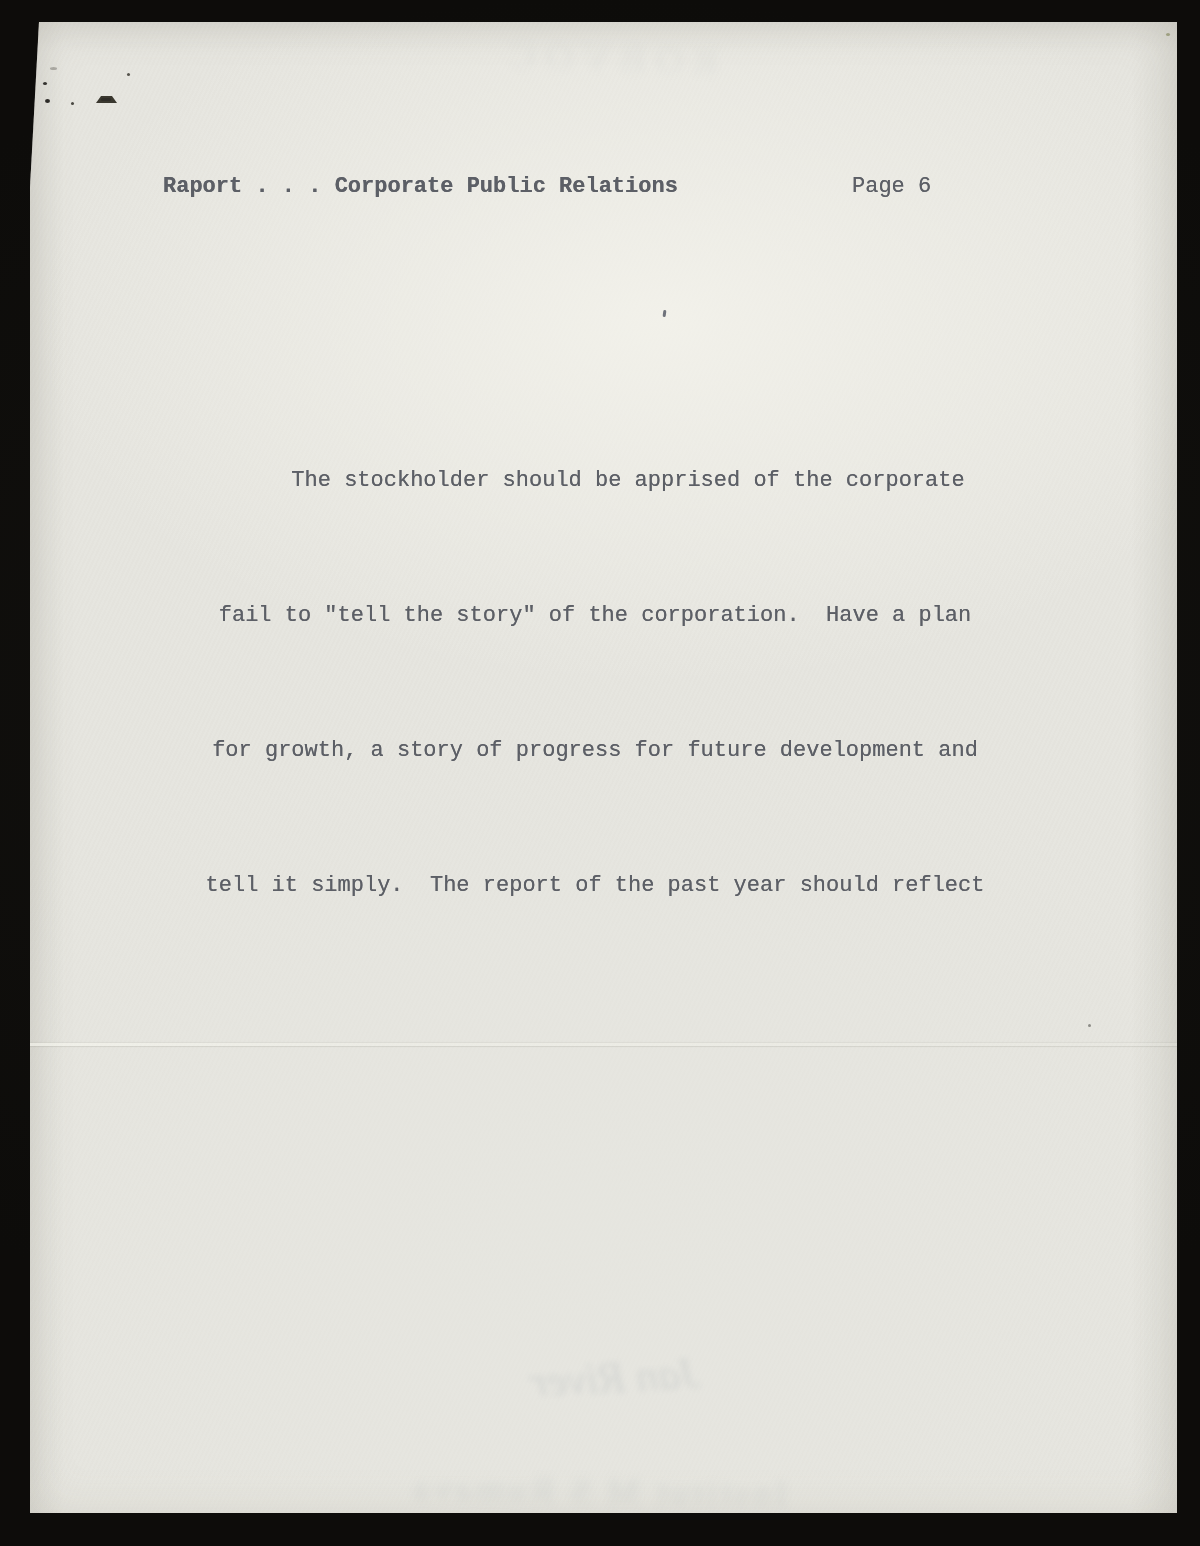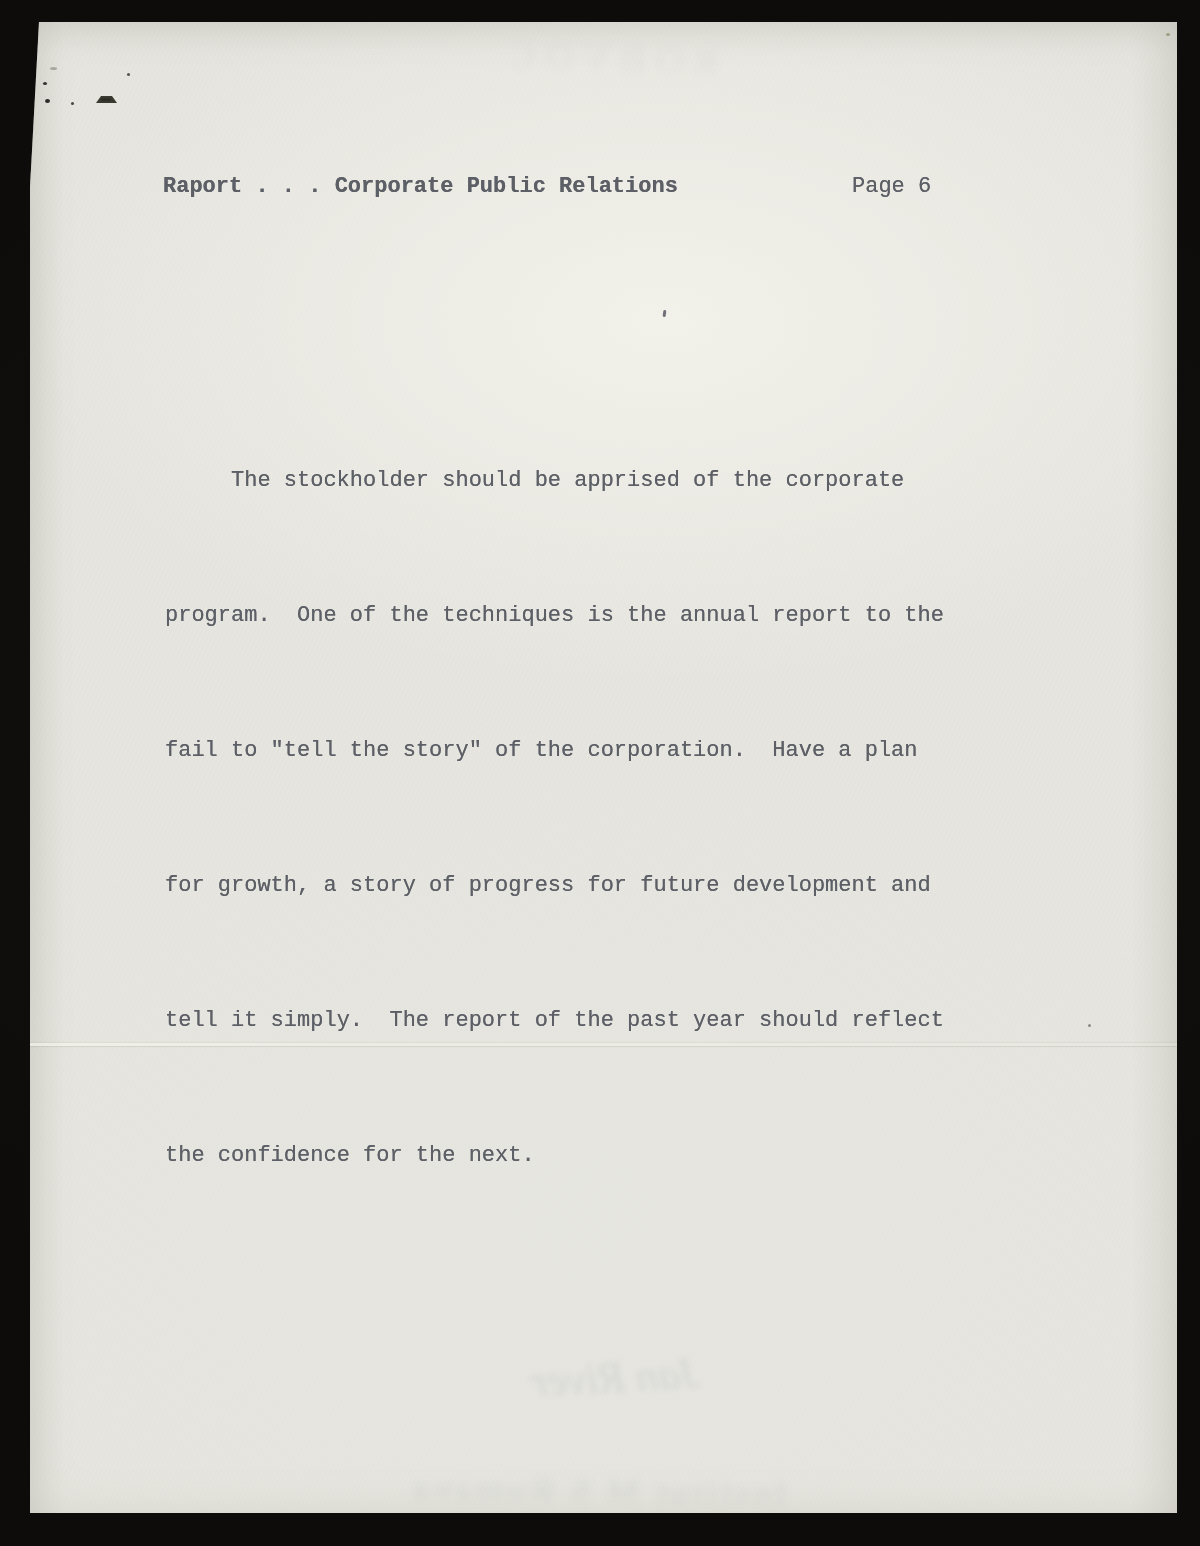--- a/index.html
+++ b/index.html
@@ -52,21 +52,21 @@
   .header-title { position: absolute; left: 133px; top: 0; font-weight: bold; }
   .header-page  { position: absolute; left: 822px; top: 0; }
   .body-text {
     position: absolute;
     left: 135px;
     top: 256px;
     width: 860px;
     font-size: 22px;
     line-height: 45px;
   }
-  .para { margin: 0; }
+  .para { margin: 0; text-align: center; }
   .line { white-space: pre; }
   .line.indent { text-indent: 66px; }
   
   .ghost {
     position: absolute;
     transform: scaleX(-1);
     color: #aeb4b6;
     filter: blur(4px);
     white-space: pre;
     font-family: "Liberation Serif", serif;
@@ -130,25 +130,23 @@
     <div class="ghost ghost-top">ROBVOC</div>
 
     <div class="header-row typed">
       <span class="header-title">Raport . . . Corporate Public Relations</span>
       <span class="header-page">Page 6</span>
     </div>
 
     <div class="body-text typed">
       <div class="para">
         <div class="line indent">The stockholder should be apprised of the corporate</div>
-        <div class="line">program.  One of the techniques is the annual report to the</div>
         <div class="line">fail to "tell the story" of the corporation.  Have a plan</div>
         <div class="line">for growth, a story of progress for future development and</div>
         <div class="line">tell it simply.  The report of the past year should reflect</div>
-        <div class="line">the confidence for the next.</div>
       </div>
       
     </div>
 
     <div class="crease"></div>
 
     <div class="ghost ghost-script">Jan River</div>
     <div class="ghost ghost-bottom">Institut M S Rumava</div>
 
     <div class="speck sA"></div>

